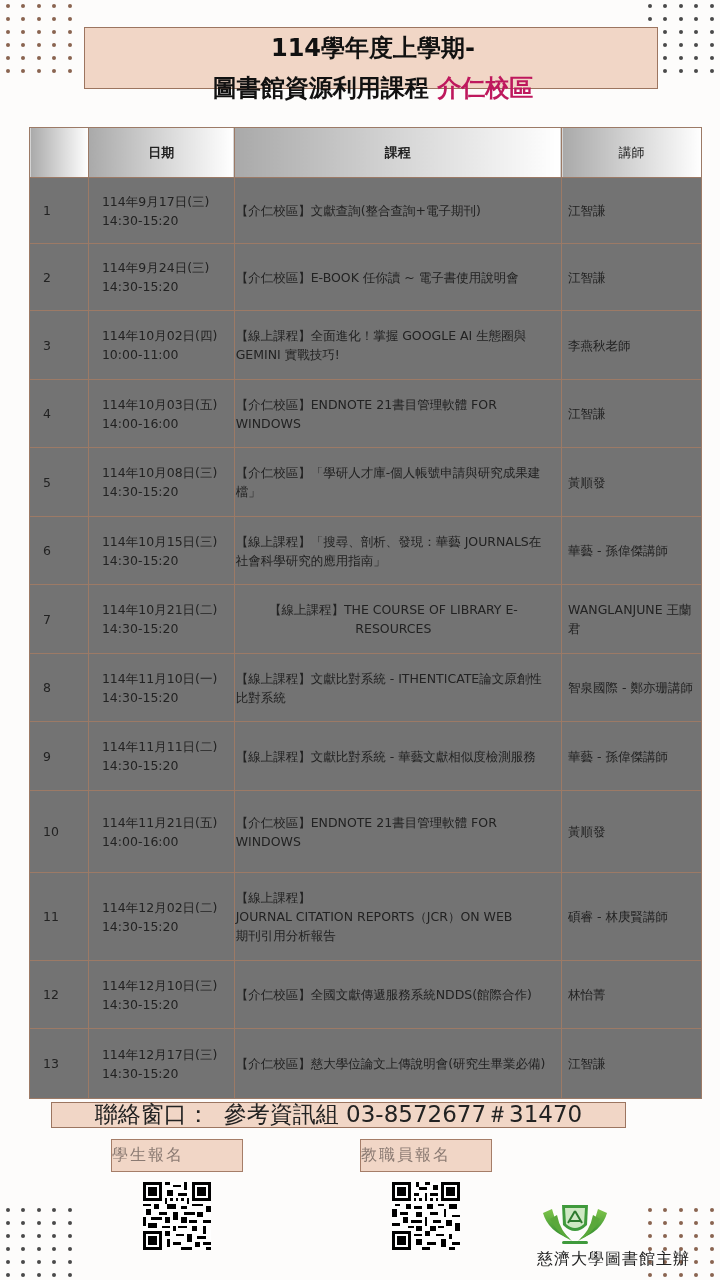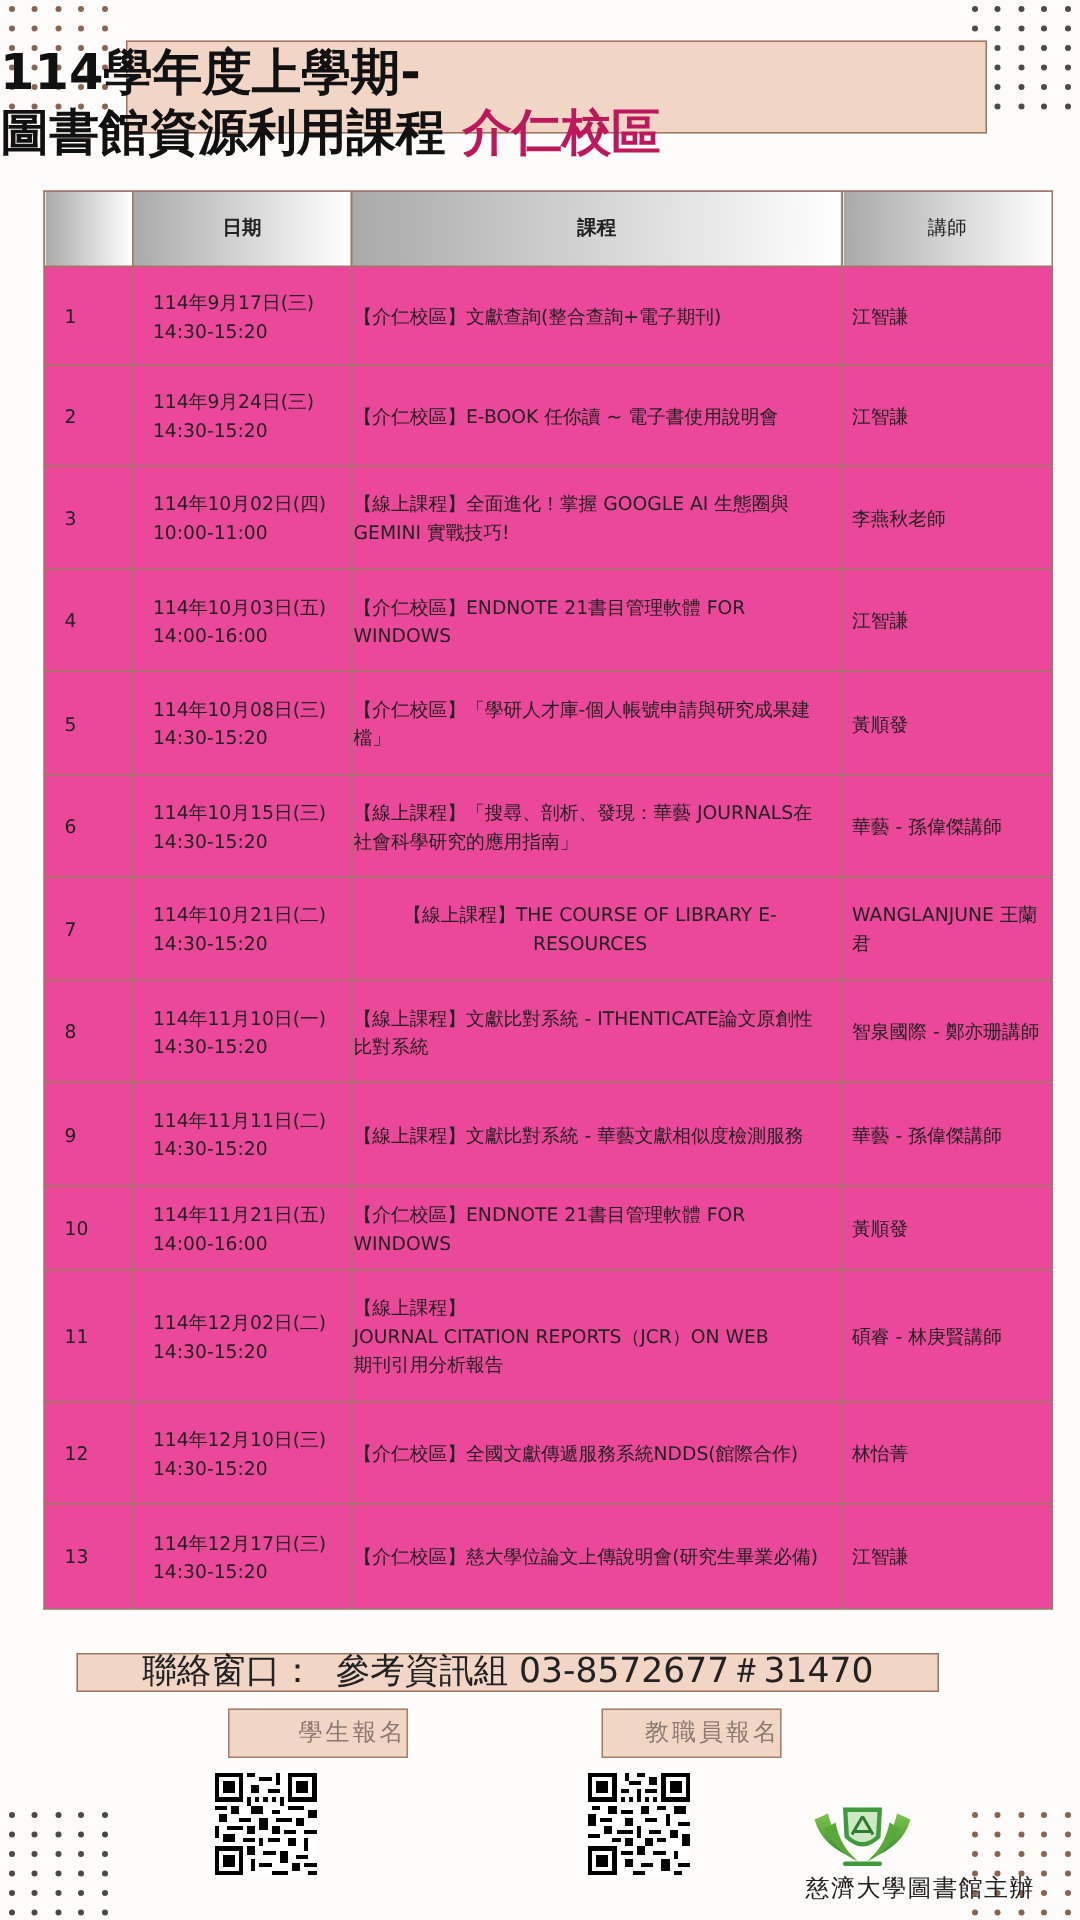--- a/index.html
+++ b/index.html
@@ -9,29 +9,29 @@
   .dots { position: absolute; display: grid; grid-template-columns: repeat(5, 15.5px); grid-auto-rows: 13px; }
   .dots span { width: 4px; height: 4px; border-radius: 50%; justify-self: center; align-self: center; }
   .dots.brown span { background: #8a6450; }
   .dots.gray span { background: #4a4a4a; }
 
   .title-box {
     position: absolute; left: 84px; top: 27px; width: 574px; height: 62px;
     background: #f1d6c6; border: 1.5px solid #9c7560;
   }
   .title-text {
-    position: absolute; left: 0; top: 28px; width: 720px; 
-    font-weight: bold; font-size: 33px; line-height: 40px; color: #111;
-    font-family: "DejaVu Sans", sans-serif; letter-spacing: 0px;
+    position: absolute; left: 0; top: 28px; width: 720px; text-align: center;
+    font-weight: bold; font-size: 24px; line-height: 40px; color: #111;
+    font-family: "DejaVu Sans", sans-serif; letter-spacing: 0px; padding-left: 26px;
   }
   .title-text .green { color: #be185d; }
 
   table.schedule {
     position: absolute; left: 29px; top: 127px; width: 673px;
-    border-collapse: collapse; background: #ec4899;
+    border-collapse: collapse; background: #737373;
   }
   table.schedule th, table.schedule td {
     border: 1.5px solid #9c7a66; font-size: 12.5px; line-height: 19px;
     color: #222; vertical-align: middle;
   }
   table.schedule th {
     height: 50px; font-size: 13px; font-weight: normal;
     background: linear-gradient(to right, #a9a9a9 0%, #d9d9d9 55%, #ffffff 100%);
     text-align: center;
   }
@@ -42,23 +42,23 @@
   td.lect { text-align: left; width: 140px; padding: 0 6px; }
 
   .contact {
     position: absolute; left: 51px; top: 1102px; width: 575px; height: 26px;
     background: #f1d6c6; border: 1.5px solid #9c7560;
     font-size: 23px; line-height: 23px; color: #222; text-align: center;
   }
   .contact .lbl { margin-right: 14px; }
 
   .reg-btn {
-    position: absolute; top: 1139px; width: 120px; height: 33px;
+    position: absolute; top: 1139px; width: 132px; height: 33px;
     background: #f1d6c6; border: 1.5px solid #a57d68;
-    font-size: 16px; line-height: 30px; color: #8a7a72; text-align: right; letter-spacing: 2px; margin-left: 41px;
+    font-size: 16px; line-height: 30px; color: #8a7a72; text-align: left; letter-spacing: 2px;
   }
   .qr { position: absolute; top: 1182px; width: 70px; height: 68px; }
 
   .logo { position: absolute; left: 540px; top: 1201px; width: 70px; height: 44px; }
   .org-text {
     position: absolute; left: 537px; top: 1249px; font-size: 16px; line-height: 20px;
     color: #222; letter-spacing: 1px;
   }
 </style>
 </head>
@@ -283,21 +283,21 @@
       </tr>
       <tr style="height: 69px;">
         <td class="num">9</td>
         <td class="date">
           <div>114年11月11日(二)</div>
           <div>14:30-15:20</div>
         </td>
         <td class="course" style="white-space:pre-line;">【線上課程】文獻比對系統 - 華藝文獻相似度檢測服務</td>
         <td class="lect">華藝 - 孫偉傑講師</td>
       </tr>
-      <tr style="height: 56px;">
+      <tr style="height: 82px;">
         <td class="num">10</td>
         <td class="date">
           <div>114年11月21日(五)</div>
           <div>14:00-16:00</div>
         </td>
         <td class="course" style="white-space:pre-line;">【介仁校區】ENDNOTE 21書目管理軟體 FOR WINDOWS</td>
         <td class="lect">黃順發</td>
       </tr>
       <tr style="height: 88px;">
         <td class="num">11</td>

